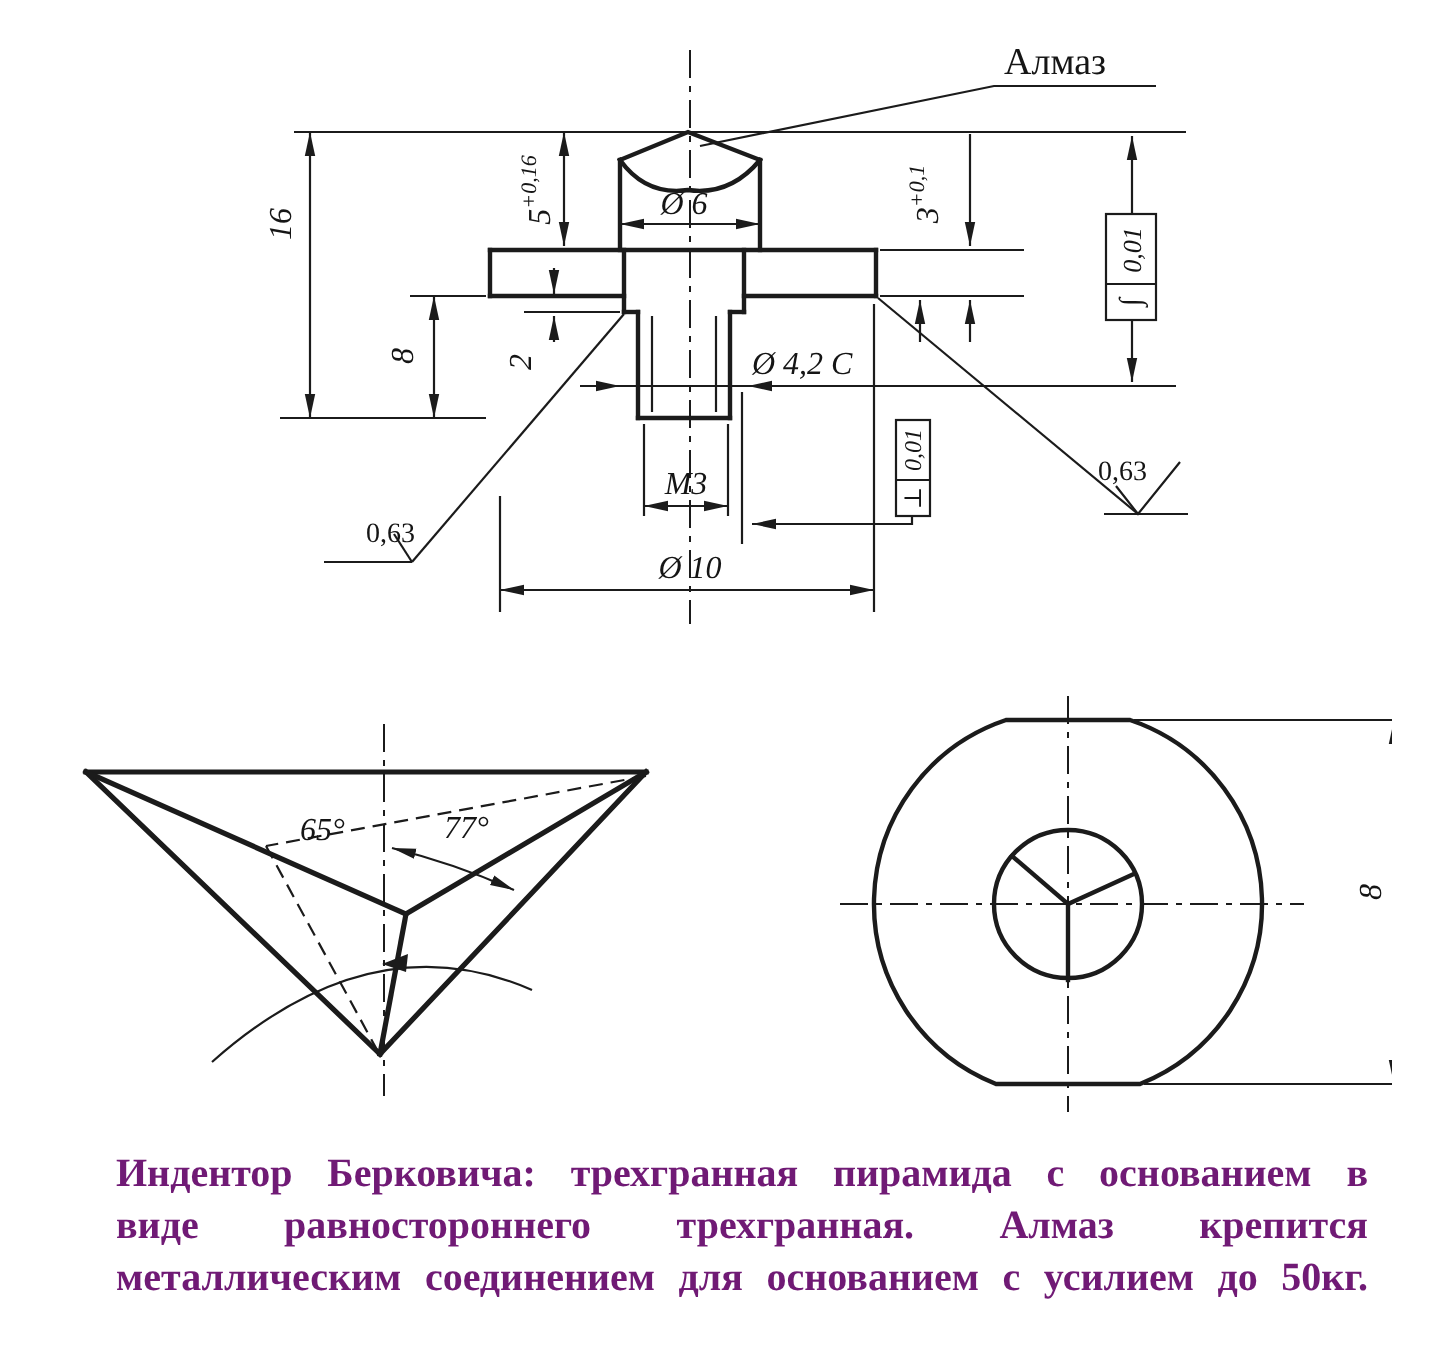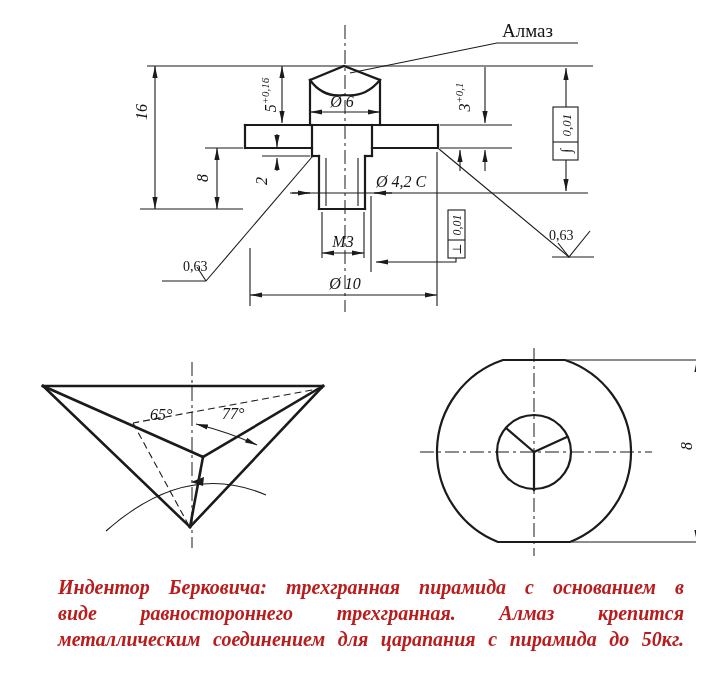--- a/index.html
+++ b/index.html
@@ -7,22 +7,22 @@
          font-family:"Liberation Serif","DejaVu Serif",serif;}
   svg{position:absolute;left:0;top:0;}
   svg text{fill:#151515;}
   .thick{stroke:#1b1b1b;stroke-width:2.2;fill:none;stroke-linecap:square;}
   .xthick{stroke:#1b1b1b;stroke-width:2.6;fill:none;stroke-linecap:square;}
   .thin{stroke:#1b1b1b;stroke-width:1.1;fill:none;}
   .cl{stroke:#1b1b1b;stroke-width:1;fill:none;stroke-dasharray:14 4 3 4;}
   .dashed{stroke:#1b1b1b;stroke-width:1.1;fill:none;stroke-dasharray:7 4;}
   .dim{font-style:italic;font-size:16px;}
   .dimsm{font-size:14px;}
-  .caption{position:absolute;left:58px;top:574px;width:626px;color:#b91c1c;
-           font-weight:bold;font-size:20px;line-height:26px;font-style:italic;}
+  .caption{position:absolute;left:58px;top:574px;width:626px;color:#701a75;
+           font-weight:bold;font-size:20px;line-height:26px;}
   .caption .cl-line{text-align:justify;text-align-last:justify;}
 </style>
 </head>
 <body>
 
 <div class="stage">
 <svg width="723" height="683" viewBox="0 0 723 683">
   <defs>
     <marker id="ae" markerWidth="13" markerHeight="7" refX="12" refY="3" orient="auto" markerUnits="userSpaceOnUse">
       <path d="M0,0.4 L12,3 L0,5.6 Z" fill="#1b1b1b"></path>
@@ -164,15 +164,15 @@
     <line class="thin" x1="567" y1="360" x2="706" y2="360"></line>
     <line class="thin" x1="572" y1="542" x2="706" y2="542"></line>
     <line class="thin" x1="697" y1="360" x2="697" y2="542" marker-start="url(#as)" marker-end="url(#ae)"></line>
     <text class="dim" x="686" y="446" text-anchor="middle" dominant-baseline="central" transform="rotate(-90 686 446)">8</text>
   </g>
 </svg>
 
 <div class="caption">
   <div class="cl-line">Индентор Берковича: трехгранная пирамида с основанием в</div>
   <div class="cl-line">виде равностороннего трехгранная. Алмаз крепится</div>
-  <div class="cl-line">металлическим соединением для царапания с пирамида до 50кг.</div>
+  <div class="cl-line">металлическим соединением для основанием с усилием до 50кг.</div>
 </div>
 </div>
 
 </body></html>

